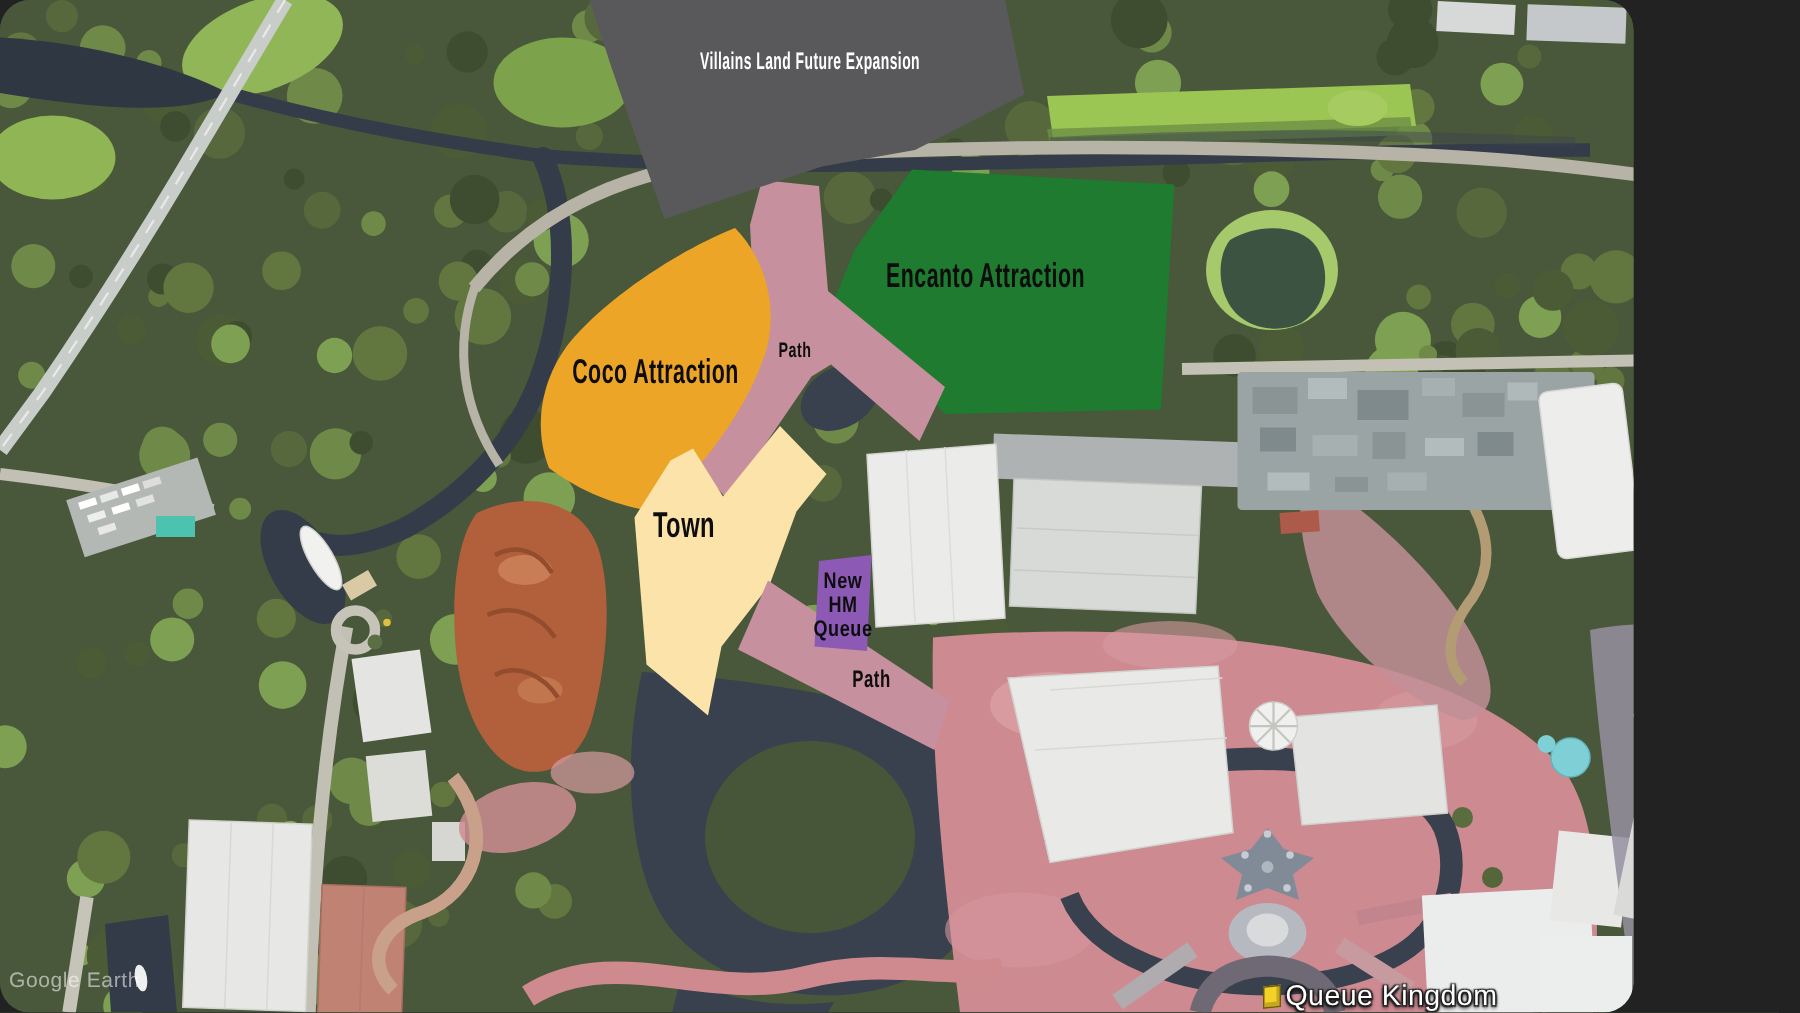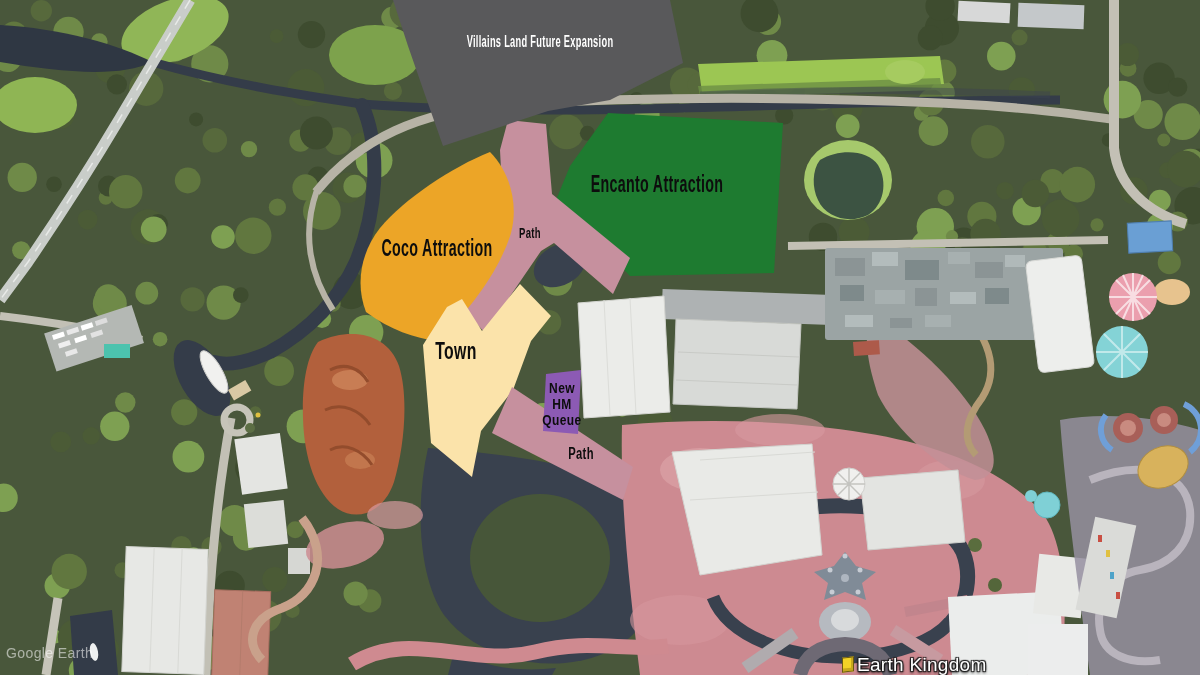--- a/index.html
+++ b/index.html
@@ -1,17 +1,17 @@
 <!DOCTYPE html>
 <html><head>
 <meta charset="utf-8">
 <style>
   html,body{margin:0;padding:0;background:#222;}
-  .stage{position:relative;width:1200px;height:675px;overflow:hidden;background:#49573b;
-         font-family:"Liberation Sans",sans-serif;}
+  .stage{position:relative;width:1089px;height:675px;overflow:hidden;background:#49573b;
+         font-family:"Liberation Sans",sans-serif;border-radius:20px;}
   svg.bg{position:absolute;left:0;top:0;}
   .zlabel{position:absolute;font-weight:700;white-space:nowrap;color:#0d0d0d;
           transform:translate(-50%,-50%) scaleX(.62);letter-spacing:.5px;}
   .lab-villains{font-size:16px;color:#fff;transform:translate(-50%,-50%) scaleX(.58);}
   .lab-big{font-size:23px;}
   .lab-town{font-size:24px;transform:translate(-50%,-50%) scaleX(.66);}
   .lab-path-sm{font-size:14px;transform:translate(-50%,-50%) scaleX(.68);}
   .lab-path-lg{font-size:16px;transform:translate(-50%,-50%) scaleX(.7);}
   .lab-hm{font-size:15px;line-height:16px;text-align:center;
           transform:translate(-50%,-50%) scaleX(.8);}
@@ -447,18 +447,18 @@
 <div class="zlabel lab-town" style="left:456px;top:351px;">Town</div>
 <div class="zlabel lab-hm" style="left:562px;top:404px;">
   <div>New</div>
   <div>HM</div>
   <div>Queue</div>
 </div>
 <div class="zlabel lab-path-lg" style="left:581px;top:454px;">Path</div>
 
 <div class="mk-label">
   <span class="mk-icon"></span>
-  <span>Earth Kingdom</span>
+  <span>Queue Kingdom</span>
 </div>
 
 <div class="watermark">Google Earth</div>
 
 </div>
 
 </body></html>

